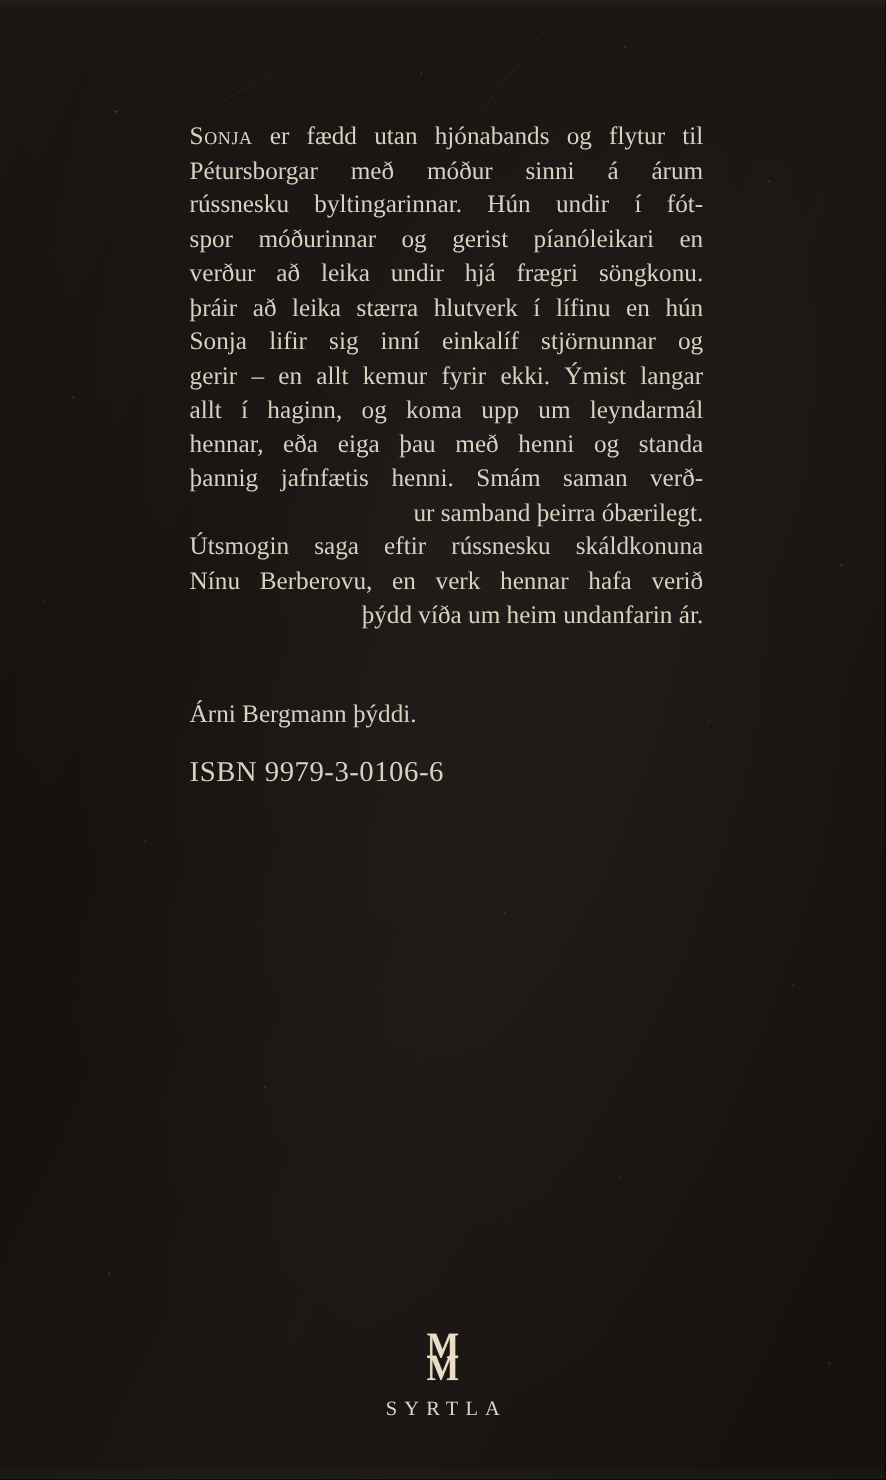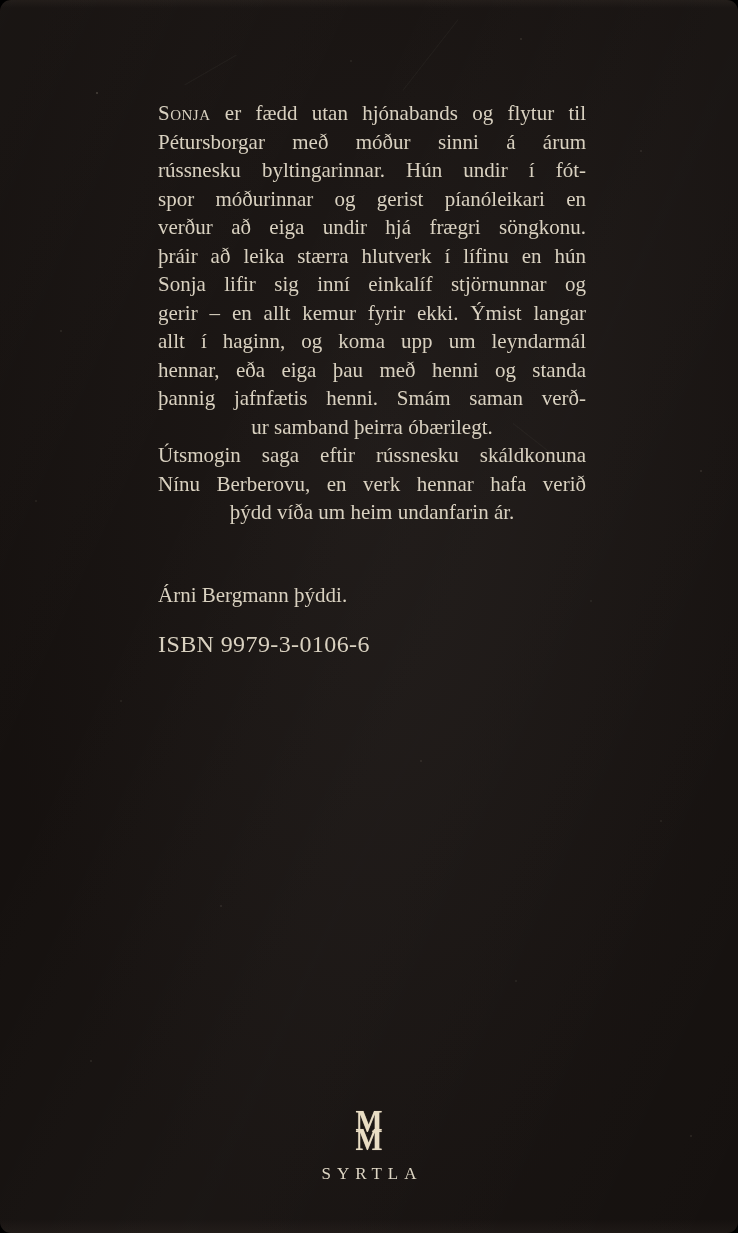--- a/index.html
+++ b/index.html
@@ -13,31 +13,30 @@
     height: 1233px;
     overflow: hidden;
     font-family: "Liberation Serif", "DejaVu Serif", serif;
     color: #d9d1c0;
     background:
       linear-gradient(to bottom, rgba(160,140,120,0.07) 0px, rgba(0,0,0,0) 8px),
       linear-gradient(to top, rgba(160,140,120,0.06) 0px, rgba(0,0,0,0) 14px),
       linear-gradient(115deg, rgba(255,255,255,0.018) 0%, rgba(0,0,0,0) 30%, rgba(255,255,255,0.022) 58%, rgba(0,0,0,0) 100%),
       radial-gradient(ellipse at 50% 35%, rgba(255,255,255,0.03), rgba(0,0,0,0.07) 75%),
       #171210;
-    border-radius: 11px;
   }
   .blurb {
     position: absolute;
     left: 158px;
     top: 99px;
     width: 428px;
     font-size: 21px;
     line-height: 28.5px;
   }
-  .line { text-align: center; white-space: nowrap; }
+  .line { text-align: right; white-space: nowrap; }
   .line.just {
     white-space: normal;
     text-align: justify;
     text-align-last: justify;
   }
   .lead { font-variant: small-caps; letter-spacing: 0.5px; }
   .translator {
     position: absolute;
     left: 158px;
     top: 583px;
@@ -118,21 +117,21 @@
 </head>
 <body>
 
 <div class="cover">
 
   <div class="blurb">
     <div class="line just"><span class="lead">Sonja</span> <span>er fædd utan hjónabands og flytur til</span></div>
     <div class="line just">Pétursborgar með móður sinni á árum</div>
     <div class="line just">rússnesku byltingarinnar. Hún undir í fót-</div>
     <div class="line just">spor móðurinnar og gerist píanóleikari en</div>
-    <div class="line just">verður að eiga undir hjá frægri söngkonu.</div>
+    <div class="line just">verður að leika undir hjá frægri söngkonu.</div>
     <div class="line just">þráir að leika stærra hlutverk í lífinu en hún</div>
     <div class="line just">Sonja lifir sig inní einkalíf stjörnunnar og</div>
     <div class="line just">gerir – en allt kemur fyrir ekki. Ýmist langar</div>
     <div class="line just">allt í haginn, og koma upp um leyndarmál</div>
     <div class="line just">hennar, eða eiga þau með henni og standa</div>
     <div class="line just">þannig jafnfætis henni. Smám saman verð-</div>
     <div class="line">ur samband þeirra óbærilegt.</div>
     <div class="line just">Útsmogin saga eftir rússnesku skáldkonuna</div>
     <div class="line just">Nínu Berberovu, en verk hennar hafa verið</div>
     <div class="line">þýdd víða um heim undanfarin ár.</div>

